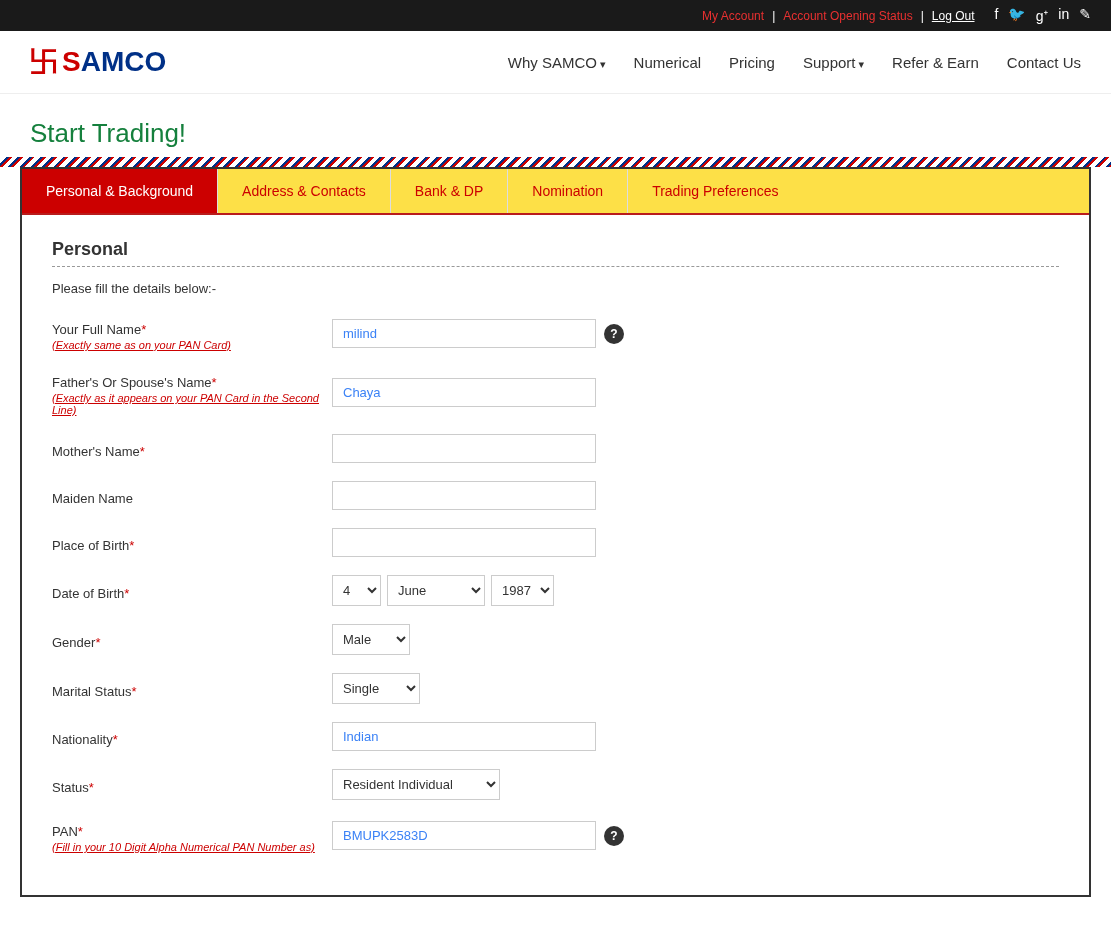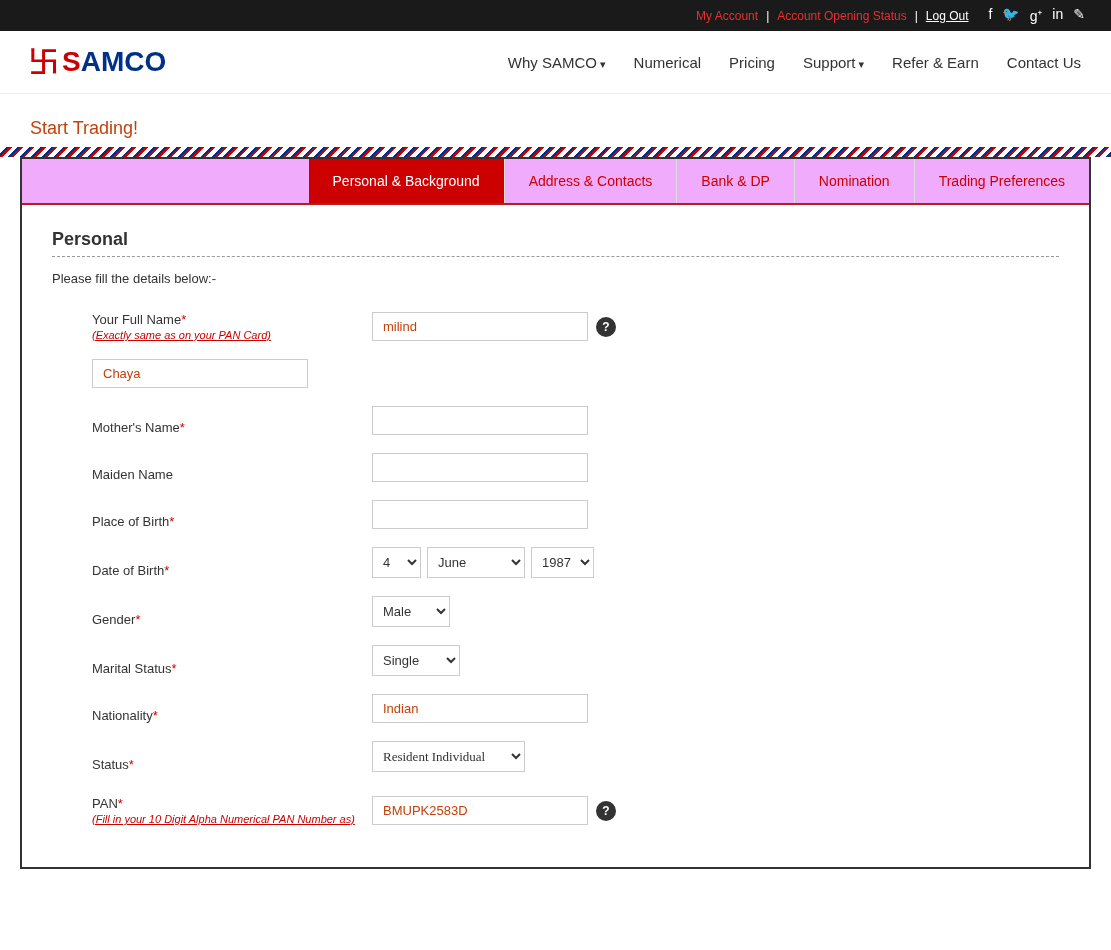--- a/index.html
+++ b/index.html
@@ -2,21 +2,21 @@
 <html><head>
   <meta charset="utf-8">
   <style>
     * { box-sizing: border-box; margin: 0; padding: 0; }
     body { font-family: Arial, sans-serif; background: #fff; color: #333; font-size: 14px; }
 
     
     .top-bar {
       background: #1a1a1a;
       color: #fff;
-      padding: 6px 26px;
+      padding: 6px 20px;
       display: flex;
       justify-content: flex-end;
       align-items: center;
       gap: 8px;
       font-size: 12px;
     }
     .top-bar a { color: #e83030; text-decoration: none; }
     .top-bar .logout { color: #fff; }
     .top-bar .social-icons { display: flex; gap: 10px; margin-left: 12px; }
     .social-icon { color: #fff; font-size: 14px; }
@@ -32,21 +32,21 @@
     .logo-symbol { color: #cc0000; font-size: 28px; font-weight: bold; }
     .logo-text { font-size: 28px; font-weight: bold; }
     .logo-text .s { color: #cc0000; }
     .logo-text .amco { color: #003087; }
     .nav-links { margin-left: auto; display: flex; align-items: center; gap: 28px; }
     .nav-links a { text-decoration: none; color: #333; font-size: 15px; text-align: center; }
     .nav-links .with-arrow::after { content: ' ▾'; font-size: 11px; }
 
     
     .page-title-section { padding: 24px 30px 8px; }
-    .page-title { font-size: 18px; color: #c2410c; font-weight: normal; }
+    .page-title { font-size: 26px; color: #15803d; font-weight: normal; }
 
     
     .divider-pattern {
       height: 10px;
       background: repeating-linear-gradient(
         -45deg,
         #cc0000,
         #cc0000 2px,
         #003087 2px,
         #003087 4px,
@@ -58,22 +58,21 @@
 
     
     .form-container {
       border: 2px solid #333;
       margin: 0 20px 20px 20px;
     }
 
     
     .tabs {
       display: flex;
-      background: #f0abfc;
-      justify-content: flex-end;
+      background: #fde047;
     }
     .tab {
       padding: 14px 24px;
       cursor: pointer;
       font-size: 14px;
       border-right: 1px solid #ddd;
       color: #cc0000;
       font-weight: 500;
     }
     .tab.active {
@@ -103,23 +102,22 @@
     .fill-instruction {
       font-size: 13px;
       color: #333;
       margin-bottom: 20px;
     }
     .fill-instruction strong { font-weight: normal; }
 
     
     .form-row {
       display: flex;
-      align-items: flex-end;
+      align-items: center;
       margin-bottom: 18px;
-      margin-left: 40px;
     }
     .form-label {
       width: 280px;
       min-width: 280px;
       font-size: 13px;
       color: #333;
       padding-top: 6px;
     }
     .form-label .required { color: #cc0000; }
     .form-label .sub-label {
@@ -133,22 +131,22 @@
     .form-input {
       flex: 1;
       display: flex;
       align-items: center;
       gap: 8px;
     }
     .form-input input[type="text"] {
       border: 1px solid #ccc;
       padding: 6px 10px;
       font-size: 13px;
-      width: 216px;
-      color: #c2410c;
+      width: 264px;
+      color: #3b82f6;
     }
     .form-input select {
       border: 1px solid #ccc;
       padding: 6px 6px;
       font-size: 13px;
       color: #333;
       background: #fff;
     }
     .help-icon {
       display: inline-flex;
@@ -242,20 +240,24 @@
         Your Full Name<span class="required">*</span>
         <span class="sub-label">(Exactly same as on your PAN Card)</span>
       </div>
       <div class="form-input">
         <input type="text" value="milind" style="">
         <span class="help-icon">?</span>
       </div>
     </div>
 
     <div class="form-row">
+      <div class="form-label">
+        Father's Or Spouse's Name<span class="required">*</span>
+        <span class="sub-label">(Exactly as it appears on your PAN Card in the Second Line)</span>
+      </div>
       <div class="form-input">
         <input type="text" value="Chaya" style="">
       </div>
     </div>
 
     <div class="form-row">
       <div class="form-label">
         Mother's Name<span class="required">*</span>
       </div>
       <div class="form-input">
@@ -344,21 +346,21 @@
       <div class="form-input">
         <input type="text" class="nationality-input" value="Indian" style="">
       </div>
     </div>
 
     <div class="form-row">
       <div class="form-label">
         Status<span class="required">*</span>
       </div>
       <div class="form-input">
-        <select style="width:153px;font-family:Liberation Serif, serif;">
+        <select style="width:168px;">
           <option selected="">Resident Individual</option>
           <option>Non-Resident Individual</option>
           <option>Foreign National</option>
         </select>
       </div>
     </div>
 
     <div class="form-row">
       <div class="form-label">
         PAN<span class="required">*</span>

